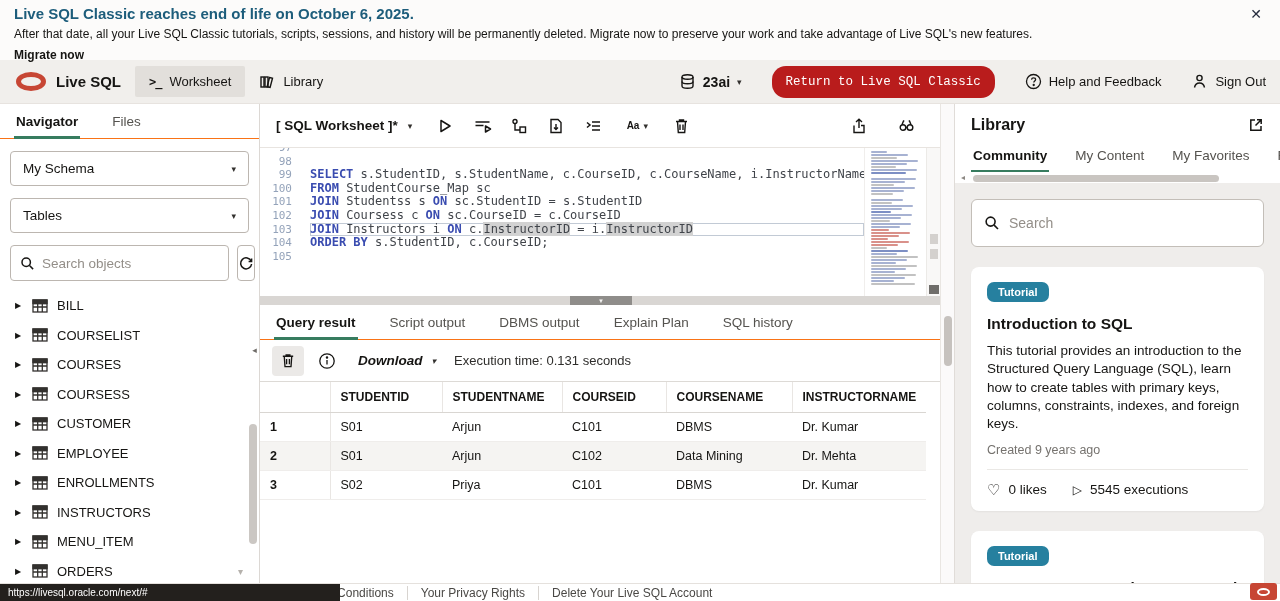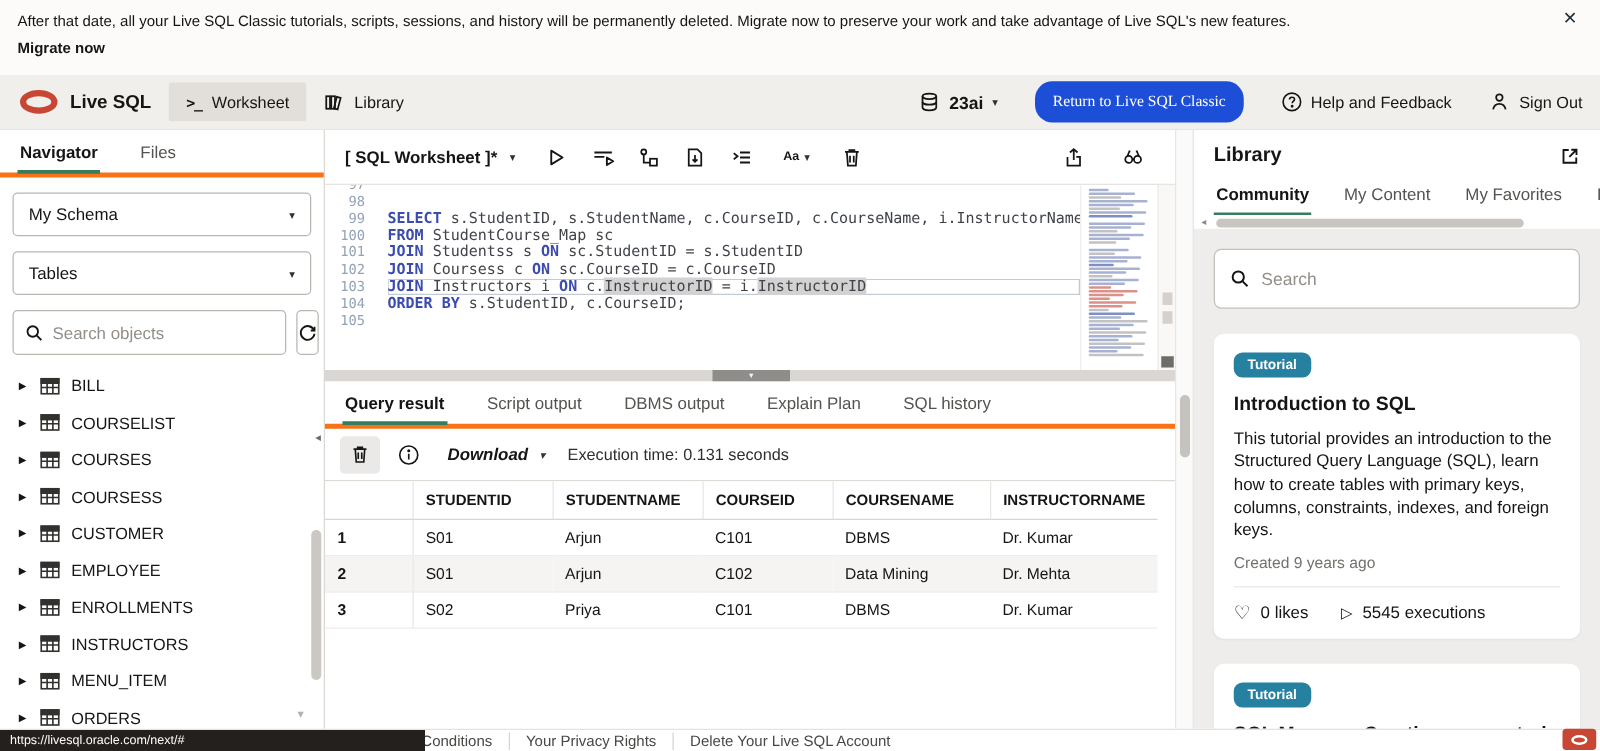--- a/index.html
+++ b/index.html
@@ -18,29 +18,29 @@
   .header { height:43px; background:#f1efec; display:flex; align-items:center; padding:0 14px 0 16px; flex:none; }
   .logo-ring { width:30px; height:19px; border:5px solid #c74634; border-radius:50%; flex:none; }
   .brand { font-size:15px; font-weight:700; margin:0 14px 0 10px; }
   .nav-tab { display:flex; align-items:center; gap:8px; font-size:13px; padding:0 14px; height:31px; border-radius:2px; cursor:pointer; }
   .nav-tab.active { background:#e2dfdb; }
   .term-glyph { font-family:"DejaVu Sans Mono", monospace; font-size:12px; font-weight:700; letter-spacing:-1px; }
   .hdr-right { margin-left:auto; display:flex; align-items:center; gap:30px; }
   .db-group { display:flex; align-items:center; gap:7px; cursor:pointer; }
   .db-version { font-size:14px; font-weight:700; }
   .caret { font-size:9px; color:#33312e; }
-  .return-btn { background:#1d4ed8; color:#fff; font-size:12.5px; padding:9px 14px; border:none; border-radius:14px; cursor:pointer; font-family:Liberation Serif, serif; }
+  .return-btn { background:#b91c1c; color:#fff; font-size:12.5px; padding:9px 14px; border:none; border-radius:14px; cursor:pointer; font-family:Liberation Mono, monospace; }
   .hdr-link { display:flex; align-items:center; gap:7px; font-size:13px; cursor:pointer; }
 
   
   .content { flex:1; display:flex; min-height:0; position:relative; border-top:1px solid #e7e3df; }
 
   
   .sidebar { width:260px; flex:none; border-right:1px solid #dcd8d4; position:relative; background:#fff; }
-  .side-tabs, .res-tabs, .lib-tabs { display:flex; align-items:stretch; border-bottom:4px solid #f97316; }
+  .side-tabs, .res-tabs, .lib-tabs { display:flex; align-items:stretch; border-bottom:1px solid #f97316; }
   .tab { position:relative; font-size:13.5px; color:#55534f; padding:10px 2px 9px; margin-right:30px; cursor:pointer; white-space:nowrap; }
   .tab.active { color:#161513; font-weight:700; }
   .tab.active::after { content:""; position:absolute; left:0; right:0; bottom:-1px; height:3px; background:#377c5f; }
   .side-tabs { padding-left:14px; }
   .select-box { margin:12px 10px 0; height:35px; border:1px solid #bcb6b0; border-radius:4px; display:flex; align-items:center; justify-content:space-between; padding:0 12px; font-size:13.5px; cursor:pointer; background:#fff; }
   .search-row { margin:12px 10px 10px; display:flex; gap:8px; }
   .search-box { flex:1; height:36px; border:1px solid #bcb6b0; border-radius:4px; display:flex; align-items:center; gap:7px; padding:0 9px; background:#fff; }
   .search-box input { border:none; outline:none; flex:1; font-size:13.5px; font-family:inherit; color:#161513; background:transparent; min-width:0; }
   .search-box input::placeholder { color:#938e88; }
   .icon-btn-bordered { width:38px; height:36px; border:1px solid #bcb6b0; border-radius:4px; display:flex; align-items:center; justify-content:center; cursor:pointer; background:#fff; }
@@ -139,20 +139,21 @@
   .oracle-badge .ring { width:13px; height:8px; border:2px solid #fff; border-radius:50%; }
 
   svg.ic { display:block; }
 </style>
 </head>
 <body>
 
 <div class="app">
 
   <div class="banner">
+    <div class="banner-title">Live SQL Classic reaches end of life on October 6, 2025.</div>
     <div class="banner-body">After that date, all your Live SQL Classic tutorials, scripts, sessions, and history will be permanently deleted. Migrate now to preserve your work and take advantage of Live SQL's new features.</div>
     <div class="banner-link">Migrate now</div>
     <div class="banner-close">✕</div>
   </div>
 
   <div class="header">
     <div class="logo-ring"></div>
     <div class="brand">Live SQL</div>
     <div class="nav-tab active">
       <span class="term-glyph">&gt;_</span>

